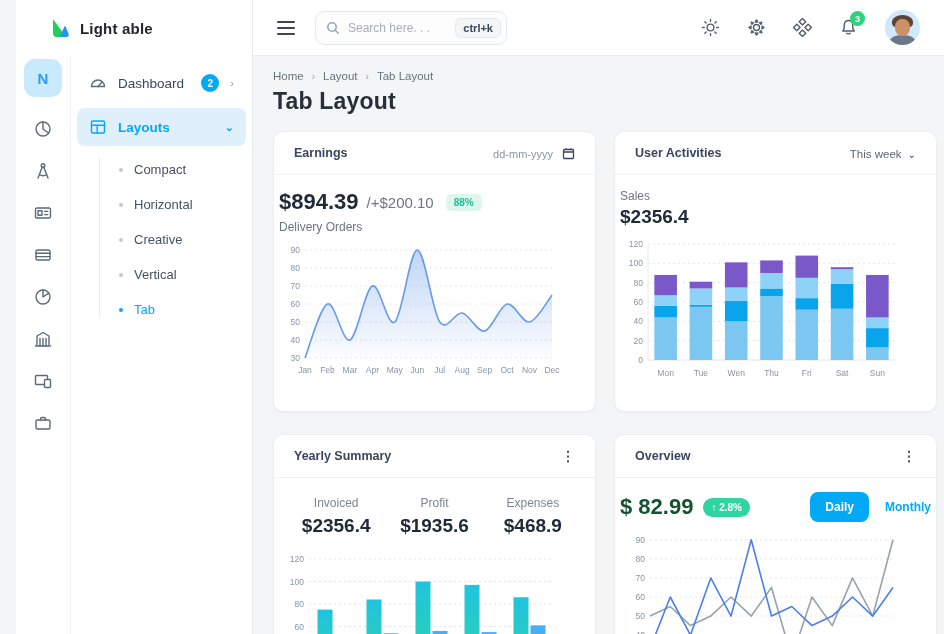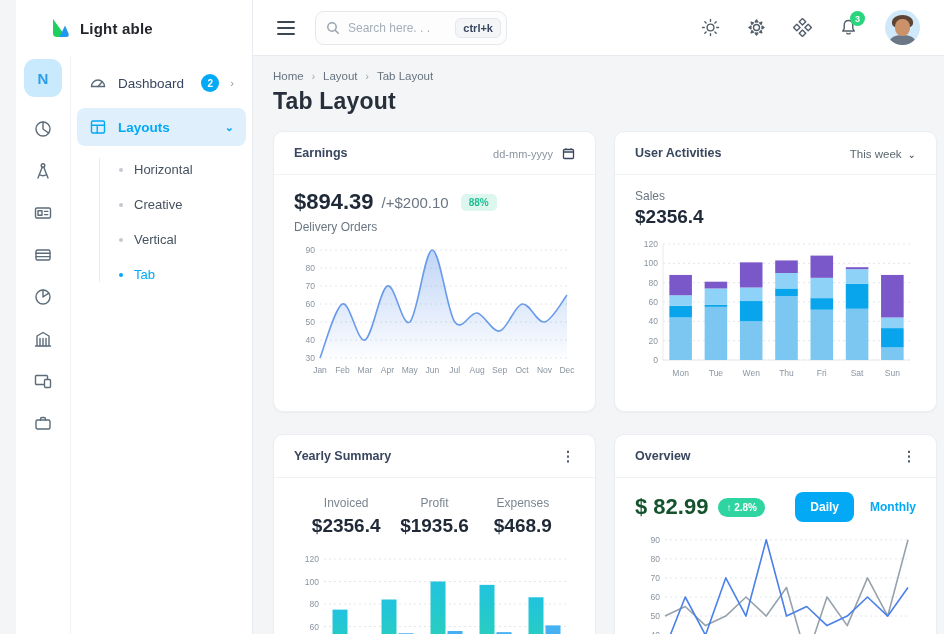--- a/index.html
+++ b/index.html
@@ -63,21 +63,21 @@
   .card { background:#fff; border:1px solid #eceef2; border-radius:10px; box-shadow:0 1px 2px rgba(20,30,40,.04); overflow:hidden; }
   .card.h1 { height:281px; }
   .card.h2 { height:310px; }
   .card-h { display:flex; align-items:flex-end; justify-content:space-between; padding:14px 20px; border-bottom:1px solid #f0f2f4; }
   .card-title { font-size:12.5px; font-weight:bold; color:#39465f; }
   .date-chip { display:flex; align-items:center; gap:9px; color:#8b95a0; font-size:11px; cursor:pointer; }
   .date-chip svg { stroke:#39465f; fill:none; stroke-width:1.3; }
   .filter { display:flex; align-items:center; gap:6px; font-size:11.5px; color:#5b6770; cursor:pointer; }
   .filter .chev { font-size:10px; color:#39465f; }
   .kebab { color:#525f6b; font-size:14px; font-weight:bold; cursor:pointer; line-height:1; letter-spacing:0; }
-  .card-b { padding:14px 20px 0; }
+  .card-b { padding:14px 5px 0; }
 
   .earn-row { display:flex; align-items:center; gap:8px; }
   .earn-amount { font-size:22px; font-weight:bold; color:#1f2937; }
   .earn-delta { font-size:15px; color:#6b7682; }
   .mint { background:#def7ee; color:#22bd95; font-size:10px; font-weight:bold; padding:3px 8px; border-radius:5px; margin-left:4px; }
   .earn-sub { font-size:12px; color:#6b7682; margin-top:5px; }
 
   .m-label { font-size:12px; color:#6b7682; }
   .m-value { font-size:19px; font-weight:bold; color:#1f2937; margin-top:3px; }
 
@@ -179,20 +179,24 @@
         </div>
         <div class="nav-item active" style="margin-top:6px;justify-content:flex-end;">
           <svg width="18" height="18" viewBox="0 0 18 18">
               <rect x="2.5" y="3" width="13" height="12" rx="1.5"></rect>
               <path d="M2.5 7.2 H15.5 M8.2 7.2 V15"></path>
             </svg>
           <span class="lab">Layouts</span>
           <span class="chev">⌄</span>
         </div>
         <div class="subs">
+          <div class="sub-item">
+            <span class="dot"></span>
+            <span>Compact</span>
+          </div>
           <div class="sub-item">
             <span class="dot"></span>
             <span>Horizontal</span>
           </div>
           <div class="sub-item">
             <span class="dot"></span>
             <span>Creative</span>
           </div>
           <div class="sub-item">
             <span class="dot"></span>

